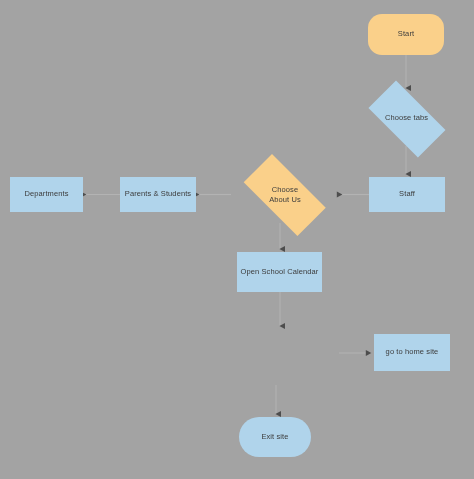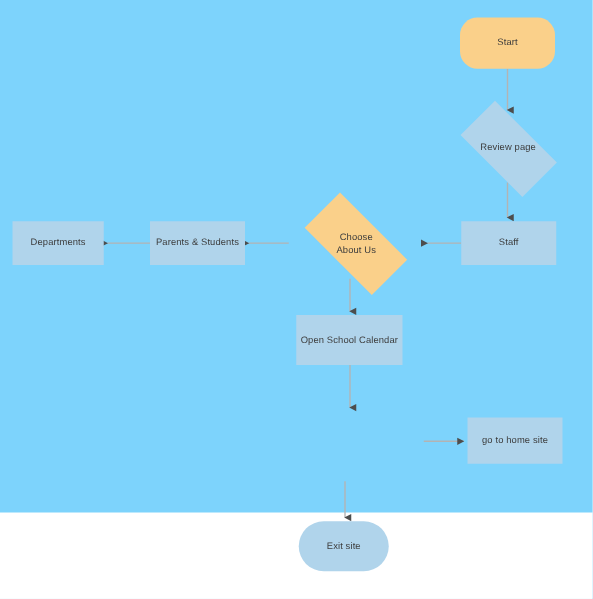--- a/index.html
+++ b/index.html
@@ -9,22 +9,22 @@
   }
   body {
     width: 474px;
     height: 479px;
     font-family: "Liberation Sans", sans-serif;
     overflow: hidden;
   }
   #canvas {
     position: relative;
     width: 474px;
-    height: 410px;
-    background: #7dd3fc;
+    height: 479px;
+    background: #a3a3a3;
   }
   #edges {
     position: absolute;
     left: 0;
     top: 0;
     width: 474px;
     height: 479px;
     pointer-events: none;
   }
   .node {
@@ -112,21 +112,21 @@
 
       <line x1="276" y1="385" x2="276" y2="414" marker-end="url(#arrow-down)"></line>
     </g>
   </svg>
 
   <div class="node shape-stadium-orange" style="left:368px; top:14px; width:76px; height:41px;">
     <span class="node-label">Start</span>
   </div>
 
   <div class="node shape-diamond diamond-blue" style="left:357px; top:91px; width:99px; height:55px;">
-    <span class="node-label">Review page</span>
+    <span class="node-label">Choose tabs</span>
   </div>
 
   <div class="node shape-rect" style="left:369px; top:177px; width:76px; height:35px;">
     <span class="node-label">Staff</span>
   </div>
 
   <div class="node shape-diamond diamond-orange" style="left:231px; top:167px; width:108px; height:56px;">
     <span class="node-label">Choose
 About Us</span>
   </div>

